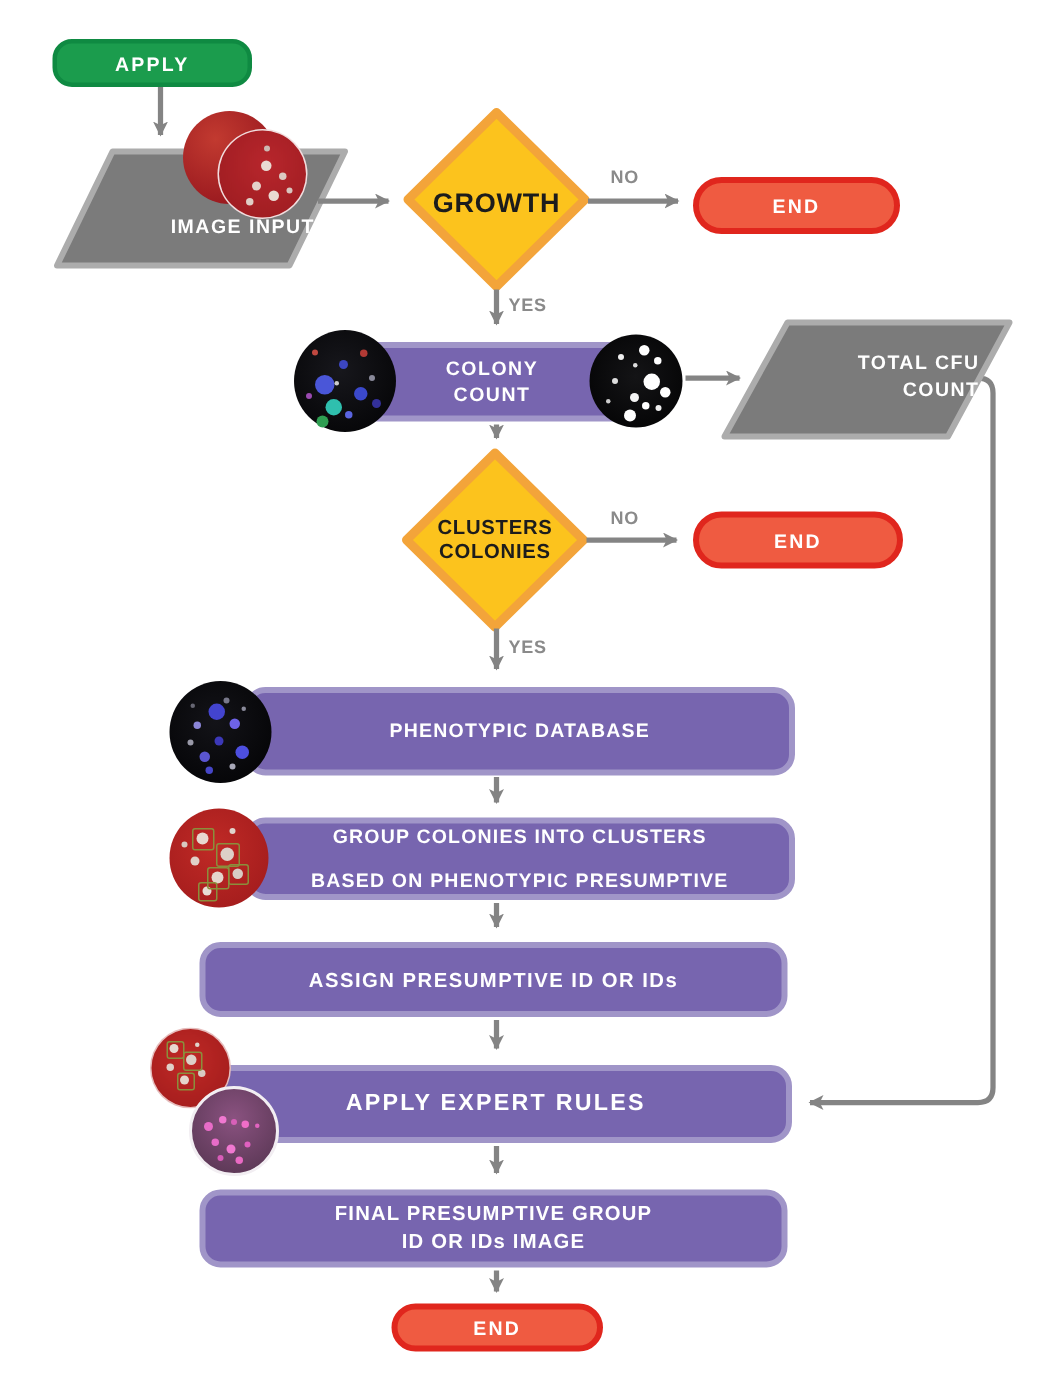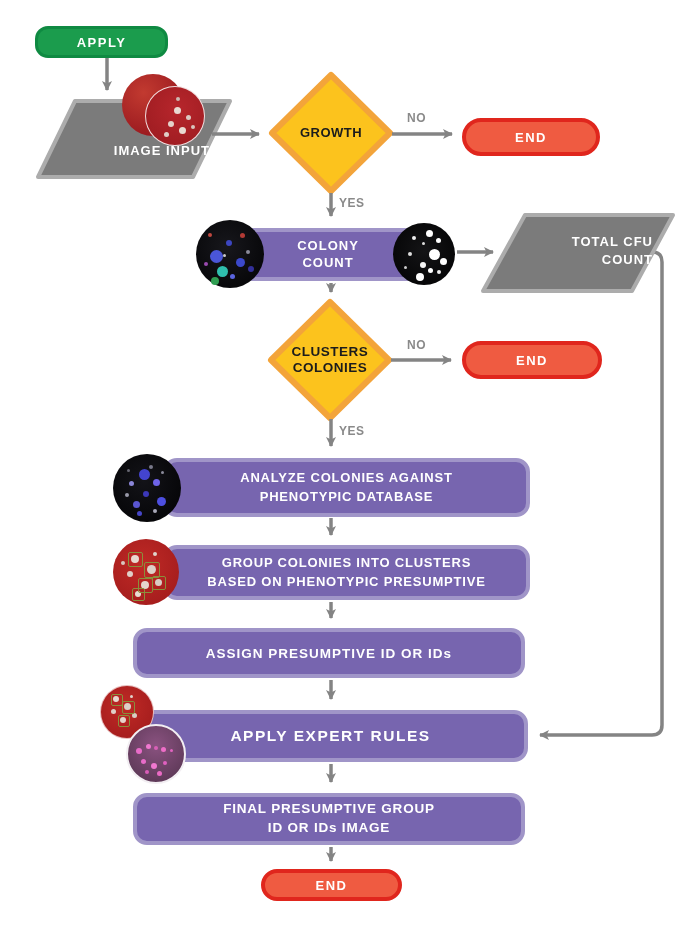--- a/index.html
+++ b/index.html
@@ -71,24 +71,23 @@
   </div>
   <div class="pill end" style="left:261px;top:869px;width:141px;height:32px;border-radius:16px;">
     <span>END</span>
   </div>
 
   <div class="box" style="left:230px;top:228px;width:196px;height:53px;border-radius:10px;font-size:13px;letter-spacing:1px;line-height:1.3;">
     <span class="l1">COLONY</span>
     <span class="l2">COUNT</span>
   </div>
   <div class="box" style="left:163px;top:458px;width:367px;height:59px;font-size:13px;letter-spacing:.8px;line-height:1.4;">
-    <span class="l1">ANALYZE COLONIES AGAINST</span>
     <span class="l2">PHENOTYPIC DATABASE</span>
   </div>
-  <div class="box" style="left:163px;top:545px;width:367px;height:55px;font-size:13px;letter-spacing:.8px;line-height:1.4;">
+  <div class="box" style="left:163px;top:545px;width:367px;height:55px;font-size:13px;letter-spacing:.8px;line-height:1.4;justify-content:space-between;">
     <span class="l1">GROUP COLONIES INTO CLUSTERS</span>
     <span class="l2">BASED ON PHENOTYPIC PRESUMPTIVE</span>
   </div>
   <div class="box" style="left:133px;top:628px;width:392px;height:50px;font-size:13.5px;letter-spacing:1px;">
     <span>ASSIGN PRESUMPTIVE ID OR IDs</span>
   </div>
   <div class="box" style="left:133px;top:710px;width:395px;height:52px;font-size:15.5px;letter-spacing:1.5px;">
     <span>APPLY EXPERT RULES</span>
   </div>
   <div class="box" style="left:133px;top:793px;width:392px;height:52px;font-size:13.5px;letter-spacing:.8px;line-height:1.4;">
@@ -190,21 +189,21 @@
     <span style="left:35px;top:35px;width:4px;height:4px;background:#e060c0;"></span>
     <span style="left:17px;top:44px;width:4px;height:4px;background:#d85cb8;"></span>
     <span style="left:29px;top:45px;width:5px;height:5px;background:#ea6ac4;"></span>
   </div>
 
   <div class="lbl" style="left:40px;top:142px;width:170px;font-size:13px;">IMAGE INPUT</div>
   <div class="lbl" style="left:503px;top:233px;width:150px;font-size:13px;">
     <span class="l1">TOTAL CFU</span>
     <span class="l2">COUNT</span>
   </div>
-  <div class="dtxt" style="left:271px;top:125px;width:120px;font-size:13px;">GROWTH</div>
+  <div class="dtxt" style="left:271px;top:125px;width:120px;font-size:18px;">GROWTH</div>
   <div class="dtxt" style="left:270px;top:344px;width:120px;font-size:13.5px;">
     <span class="l1">CLUSTERS</span>
     <span class="l2">COLONIES</span>
   </div>
 
   <div class="edge-lbl" style="left:407px;top:111px;">NO</div>
   <div class="edge-lbl" style="left:339px;top:196px;">YES</div>
   <div class="edge-lbl" style="left:407px;top:338px;">NO</div>
   <div class="edge-lbl" style="left:339px;top:424px;">YES</div>
 

